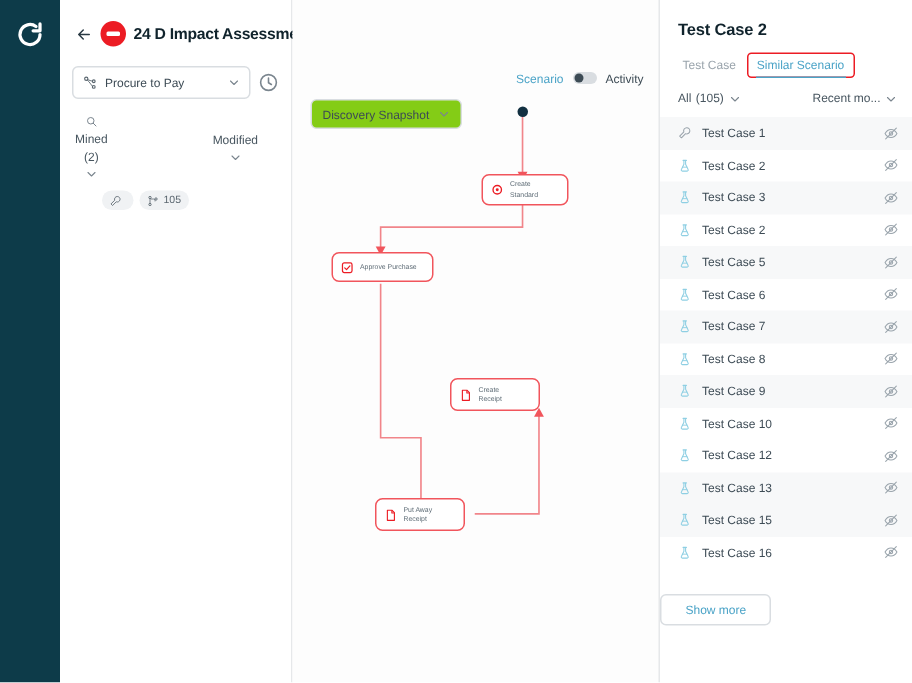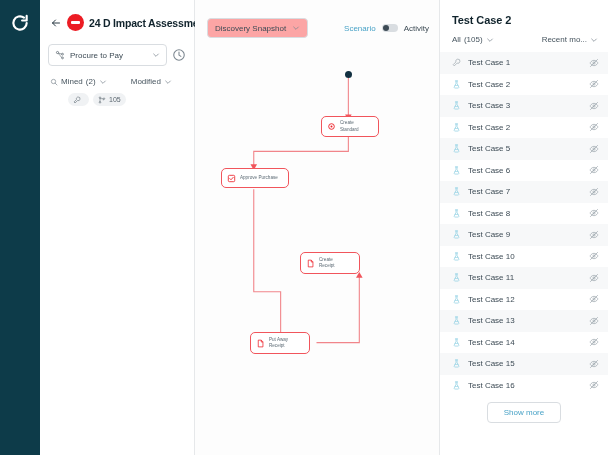--- a/index.html
+++ b/index.html
@@ -50,21 +50,21 @@
     background: #fff;
     display: flex; align-items: center; gap: 5px;
     padding: 0 6px; cursor: pointer;
   }
   .select-box .lbl { font-size: 8px; color: #3d4b55; flex:1 1 auto; white-space:nowrap; }
   .icon-sm { width: 10px; height: 10px; flex: 0 0 10px; display:block; }
   .icon-xs { width: 8px; height: 8px; flex: 0 0 8px; display:block; }
   .clock-btn { width:14px; height:14px; flex:0 0 14px; cursor:pointer; }
 
   .filter-row { display:flex; align-items:center; margin-top: 11px; padding-left:2px; gap:4px; }
-  .filter-item { display:flex; align-items:center; gap:3px; cursor:pointer; }
+  .filter-item { display:flex; align-items:center; gap:3px; cursor:pointer;flex-direction:column; }
   .filter-item .txt { font-size: 8px; color: #47555f; white-space:nowrap; }
   .filter-count { font-size: 8px; color: #47555f; }
   .spacer-flex { flex: 1 1 auto; }
 
   .scenario-row { display:flex; align-items:center; gap:5px; margin-top: 14px; padding-left:2px; cursor:pointer; }
   .scenario-row .txt { font-size: 8.5px; color: #16242d; font-weight: bold; white-space:nowrap; }
 
   .pill-row { display:flex; gap:4px; margin-top: 7px; padding-left: 20px; }
   .pill {
     height: 13px; border-radius: 7px; background: #f0f2f4;
@@ -78,22 +78,22 @@
     background: #fdfdfd;
     border-right: 1px solid #e6e8ea;
     overflow: hidden;
   }
   .canvas-toolbar {
     position: absolute; top: 18px; left: 12px; right: 10px;
     display: flex; align-items: center;
   }
   .snapshot-select {
     height: 20px; border: 1px solid #d9dde1; border-radius: 4px;
-    background: #fca5a5; display:flex; align-items:center; gap:6px;
-    padding: 0 7px; cursor: pointer;
+    background: #84cc16; display:flex; align-items:center; gap:6px;
+    padding: 0 7px; cursor: pointer; margin-top: 48px;
   }
   .snapshot-select .lbl { font-size: 8px; color: #3d4b55; white-space:nowrap; }
 
   .toggle-group {
     margin-left: auto; display:flex; gap:6px;
   }
   .toggle-label { font-size: 8px; white-space: nowrap; cursor:pointer; }
   .toggle-label.active { color: #4aa3c7; }
   .toggle-label.inactive { color: #3d4b55; }
   .switch {
@@ -159,21 +159,21 @@
   .rp-list { margin-top: 8px; }
   .rp-row {
     height: 21.5px; display:flex; align-items:center;
     padding: 0 9px 0 12px; gap: 7px; cursor: pointer;
   }
   .rp-row.alt { background: #f7f8f9; }
   .rp-row .row-ico { width: 9px; height: 11px; flex: 0 0 9px; display:block; }
   .rp-row .row-label { font-size: 8px; color: #3d4b55; flex: 1 1 auto; white-space:nowrap; }
   .rp-row .eye-ico { width: 10px; height: 10px; flex: 0 0 10px; display:block; cursor:pointer; }
 
-  .show-more-wrap { display:flex; justify-content:center; margin-top: 6px; }
+  .show-more-wrap { display:flex; justify-content:flex-start; margin-top: 17px; }
   .show-more {
     border: 1px solid #d9dde1; border-radius: 4px; background:#fff;
     font-size: 8px; color: #4aa3c7; padding: 5px 16px; cursor:pointer;
     font-family: "Liberation Sans", sans-serif;
   }
 </style>
 </head>
 <body>
 
 <div id="app">
@@ -326,20 +326,24 @@
       </svg>
       <span class="node-txt">Put Away
 Receipt</span>
     </div>
   </div>
 
   <div class="right-panel">
 
     <div class="rp-title">Test Case 2</div>
 
+    <div class="rp-tabs">
+      <span class="rp-tab">Test Case</span>
+      <span class="rp-tab selected">Similar Scenario</span>
+    </div>
 
     <div class="rp-filters">
       <div class="rp-filter">
         <span class="txt">All</span>
         <span class="txt">(105)</span>
         <svg class="icon-xs" viewBox="0 0 24 24" fill="none">
           <path d="M5 9l7 7 7-7" stroke="#7a858e" stroke-width="2.2" stroke-linecap="round" stroke-linejoin="round"></path>
         </svg>
       </div>
       <span class="spacer-flex"></span>
@@ -464,62 +468,38 @@
             <path d="M9 2.5h6M10.5 2.5v7L6 18.5a2 2 0 0 0 1.8 3h8.4a2 2 0 0 0 1.8-3l-4.5-9v-7" stroke="#8ecfe3" stroke-width="1.9" stroke-linecap="round" stroke-linejoin="round"></path>
             <path d="M8.2 14.5h7.6" stroke="#8ecfe3" stroke-width="1.7" stroke-linecap="round"></path>
           </svg>
           <span class="row-label">Test Case 10</span>
           <svg class="eye-ico" viewBox="0 0 24 24" fill="none">
             <path d="M2.5 12S6 5.5 12 5.5 21.5 12 21.5 12 18 18.5 12 18.5 2.5 12 2.5 12z" stroke="#9aa4ac" stroke-width="1.7" stroke-linejoin="round"></path>
             <circle cx="12" cy="12" r="2.7" stroke="#9aa4ac" stroke-width="1.7"></circle>
             <path d="M3.5 20.5L20.5 3.5" stroke="#9aa4ac" stroke-width="1.7" stroke-linecap="round"></path>
           </svg>
         </div>
-        <div class="rp-row alt">
-          <svg class="row-ico" viewBox="0 0 24 24" fill="none">
-            <path d="M9 2.5h6M10.5 2.5v7L6 18.5a2 2 0 0 0 1.8 3h8.4a2 2 0 0 0 1.8-3l-4.5-9v-7" stroke="#8ecfe3" stroke-width="1.9" stroke-linecap="round" stroke-linejoin="round"></path>
-            <path d="M8.2 14.5h7.6" stroke="#8ecfe3" stroke-width="1.7" stroke-linecap="round"></path>
-          </svg>
-          <span class="row-label">Test Case 11</span>
-          <svg class="eye-ico" viewBox="0 0 24 24" fill="none">
-            <path d="M2.5 12S6 5.5 12 5.5 21.5 12 21.5 12 18 18.5 12 18.5 2.5 12 2.5 12z" stroke="#9aa4ac" stroke-width="1.7" stroke-linejoin="round"></path>
-            <circle cx="12" cy="12" r="2.7" stroke="#9aa4ac" stroke-width="1.7"></circle>
-            <path d="M3.5 20.5L20.5 3.5" stroke="#9aa4ac" stroke-width="1.7" stroke-linecap="round"></path>
-          </svg>
-        </div>
         <div class="rp-row">
           <svg class="row-ico" viewBox="0 0 24 24" fill="none">
             <path d="M9 2.5h6M10.5 2.5v7L6 18.5a2 2 0 0 0 1.8 3h8.4a2 2 0 0 0 1.8-3l-4.5-9v-7" stroke="#8ecfe3" stroke-width="1.9" stroke-linecap="round" stroke-linejoin="round"></path>
             <path d="M8.2 14.5h7.6" stroke="#8ecfe3" stroke-width="1.7" stroke-linecap="round"></path>
           </svg>
           <span class="row-label">Test Case 12</span>
           <svg class="eye-ico" viewBox="0 0 24 24" fill="none">
             <path d="M2.5 12S6 5.5 12 5.5 21.5 12 21.5 12 18 18.5 12 18.5 2.5 12 2.5 12z" stroke="#9aa4ac" stroke-width="1.7" stroke-linejoin="round"></path>
             <circle cx="12" cy="12" r="2.7" stroke="#9aa4ac" stroke-width="1.7"></circle>
             <path d="M3.5 20.5L20.5 3.5" stroke="#9aa4ac" stroke-width="1.7" stroke-linecap="round"></path>
           </svg>
         </div>
         <div class="rp-row alt">
           <svg class="row-ico" viewBox="0 0 24 24" fill="none">
             <path d="M9 2.5h6M10.5 2.5v7L6 18.5a2 2 0 0 0 1.8 3h8.4a2 2 0 0 0 1.8-3l-4.5-9v-7" stroke="#8ecfe3" stroke-width="1.9" stroke-linecap="round" stroke-linejoin="round"></path>
             <path d="M8.2 14.5h7.6" stroke="#8ecfe3" stroke-width="1.7" stroke-linecap="round"></path>
           </svg>
           <span class="row-label">Test Case 13</span>
-          <svg class="eye-ico" viewBox="0 0 24 24" fill="none">
-            <path d="M2.5 12S6 5.5 12 5.5 21.5 12 21.5 12 18 18.5 12 18.5 2.5 12 2.5 12z" stroke="#9aa4ac" stroke-width="1.7" stroke-linejoin="round"></path>
-            <circle cx="12" cy="12" r="2.7" stroke="#9aa4ac" stroke-width="1.7"></circle>
-            <path d="M3.5 20.5L20.5 3.5" stroke="#9aa4ac" stroke-width="1.7" stroke-linecap="round"></path>
-          </svg>
-        </div>
-        <div class="rp-row">
-          <svg class="row-ico" viewBox="0 0 24 24" fill="none">
-            <path d="M9 2.5h6M10.5 2.5v7L6 18.5a2 2 0 0 0 1.8 3h8.4a2 2 0 0 0 1.8-3l-4.5-9v-7" stroke="#8ecfe3" stroke-width="1.9" stroke-linecap="round" stroke-linejoin="round"></path>
-            <path d="M8.2 14.5h7.6" stroke="#8ecfe3" stroke-width="1.7" stroke-linecap="round"></path>
-          </svg>
-          <span class="row-label">Test Case 14</span>
           <svg class="eye-ico" viewBox="0 0 24 24" fill="none">
             <path d="M2.5 12S6 5.5 12 5.5 21.5 12 21.5 12 18 18.5 12 18.5 2.5 12 2.5 12z" stroke="#9aa4ac" stroke-width="1.7" stroke-linejoin="round"></path>
             <circle cx="12" cy="12" r="2.7" stroke="#9aa4ac" stroke-width="1.7"></circle>
             <path d="M3.5 20.5L20.5 3.5" stroke="#9aa4ac" stroke-width="1.7" stroke-linecap="round"></path>
           </svg>
         </div>
         <div class="rp-row alt">
           <svg class="row-ico" viewBox="0 0 24 24" fill="none">
             <path d="M9 2.5h6M10.5 2.5v7L6 18.5a2 2 0 0 0 1.8 3h8.4a2 2 0 0 0 1.8-3l-4.5-9v-7" stroke="#8ecfe3" stroke-width="1.9" stroke-linecap="round" stroke-linejoin="round"></path>
             <path d="M8.2 14.5h7.6" stroke="#8ecfe3" stroke-width="1.7" stroke-linecap="round"></path>

